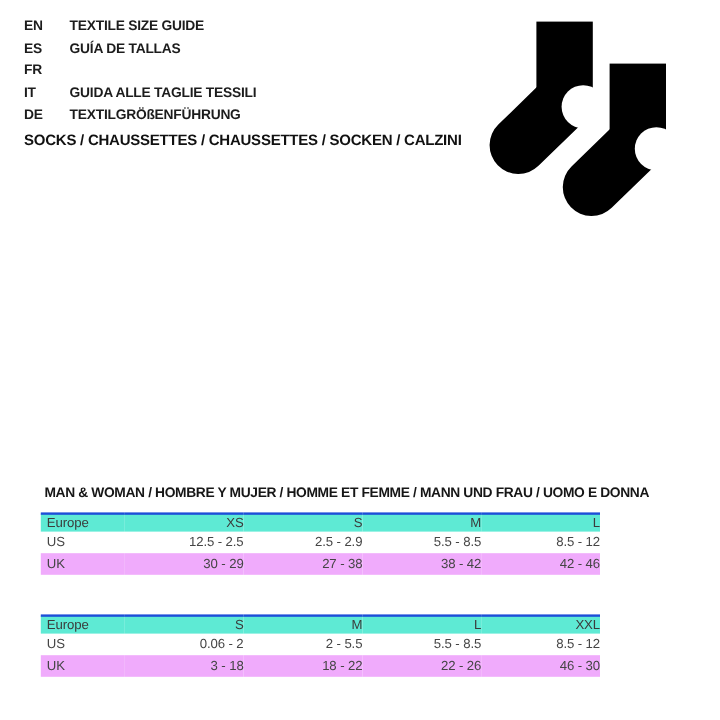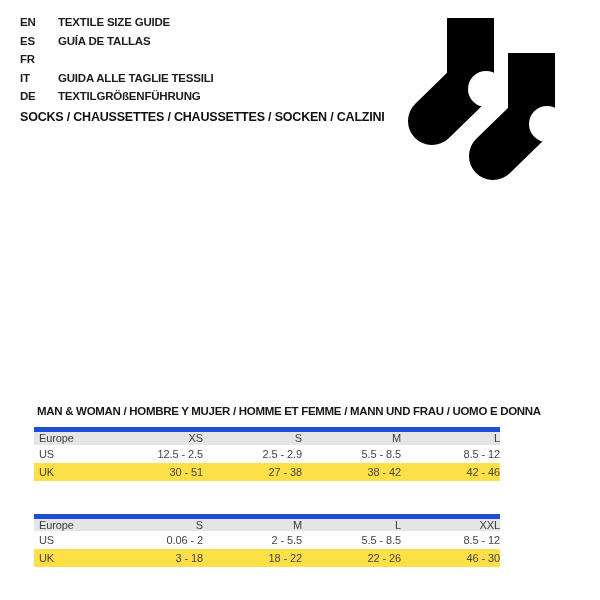--- a/index.html
+++ b/index.html
@@ -61,27 +61,27 @@
     font-size: 11px;
   }
   table.size-table col.col-region { width: 70px; }
   table.size-table th, table.size-table td {
     padding: 0;
     text-align: right;
     font-weight: 400;
     letter-spacing: -0.1px;
   }
   table.size-table thead tr {
-    background: #e5e5e5;
+    background: #5eead4;
     height: 15px;
-    border-top: 5px solid #1d4ed8;
+    border-top: 2px solid #1d4ed8;
     color: #3b3b3b;
   }
   table.size-table tbody tr { height: 18px; color: #454545; }
-  table.size-table tbody tr.alt { background: #fde047; }
+  table.size-table tbody tr.alt { background: #f0abfc; }
   table.size-table .cell-region { text-align: left; padding-left: 5px; }
 </style>
 </head>
 <body>
 
 <div class="page">
 
   <div class="lang-list">
     <div class="lang-row">
       <span class="lang-code">EN</span>
@@ -141,21 +141,21 @@
         <tbody>
           <tr>
             <td class="cell-region">US</td>
             <td>12.5 - 2.5</td>
             <td>2.5 - 2.9</td>
             <td>5.5 - 8.5</td>
             <td>8.5 - 12</td>
           </tr>
           <tr class="alt">
             <td class="cell-region">UK</td>
-            <td>30 - 51</td>
+            <td>30 - 29</td>
             <td>27 - 38</td>
             <td>38 - 42</td>
             <td>42 - 46</td>
           </tr>
         </tbody>
       </table>
     </section>
 
     <section class="table-block">
       <table class="size-table">

